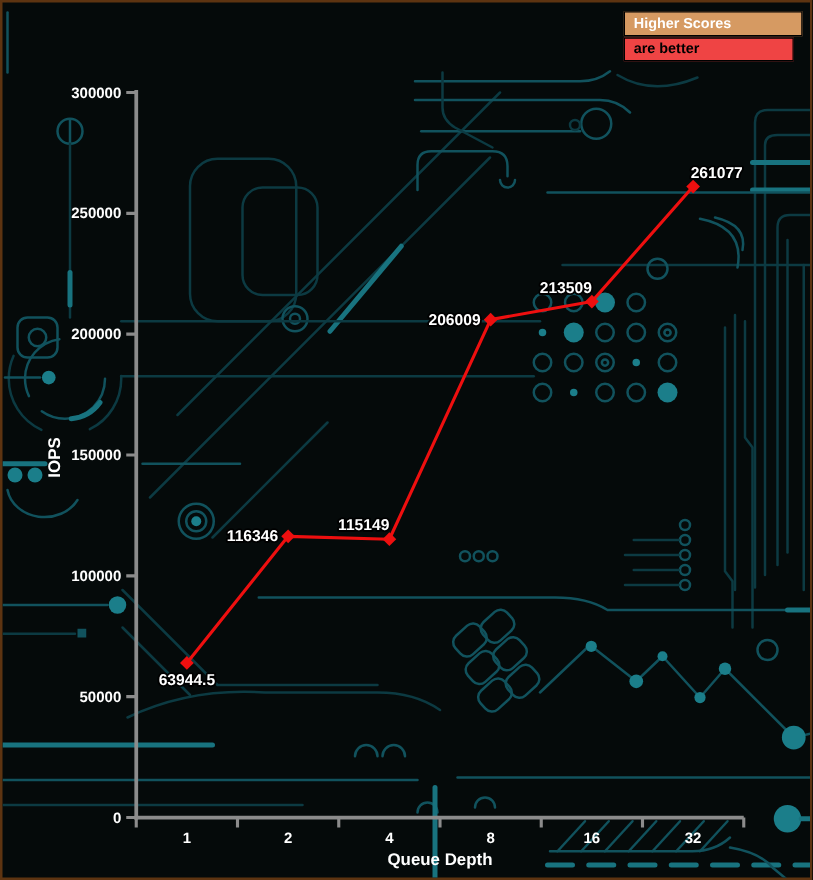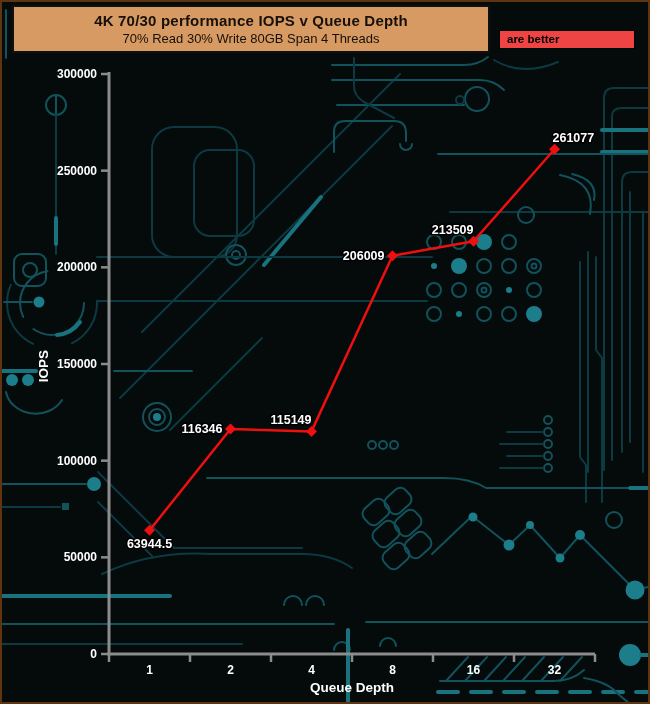--- a/index.html
+++ b/index.html
@@ -252,20 +252,17 @@
       <g>
         <text x="147.5" y="546.3739666666667" text-anchor="middle" class="pt-label">63944.5</text>
         <text x="220.5" y="431.0644" text-anchor="end" class="pt-label">116346</text>
         <text x="309.5" y="422.3786" text-anchor="end" class="pt-label">115149</text>
         <text x="382.5" y="257.71593333333334" text-anchor="end" class="pt-label">206009</text>
         <text x="471.5" y="232.21593333333334" text-anchor="end" class="pt-label">213509</text>
         <text x="550.5" y="140.2511333333333" text-anchor="start" class="pt-label">261077</text>
       </g>
     </svg>
 
-  <div class="title-box">
-    <div class="t1">4K 70/30 performance IOPS v Queue Depth</div>
-    <div class="t2">70% Read 30% Write 80GB Span 4 Threads</div>
-  </div>
-
+
+  <div class="note-top">Higher Scores</div>
   <div class="note-bottom">are better</div>
 
 </div>
 
 </body></html>

